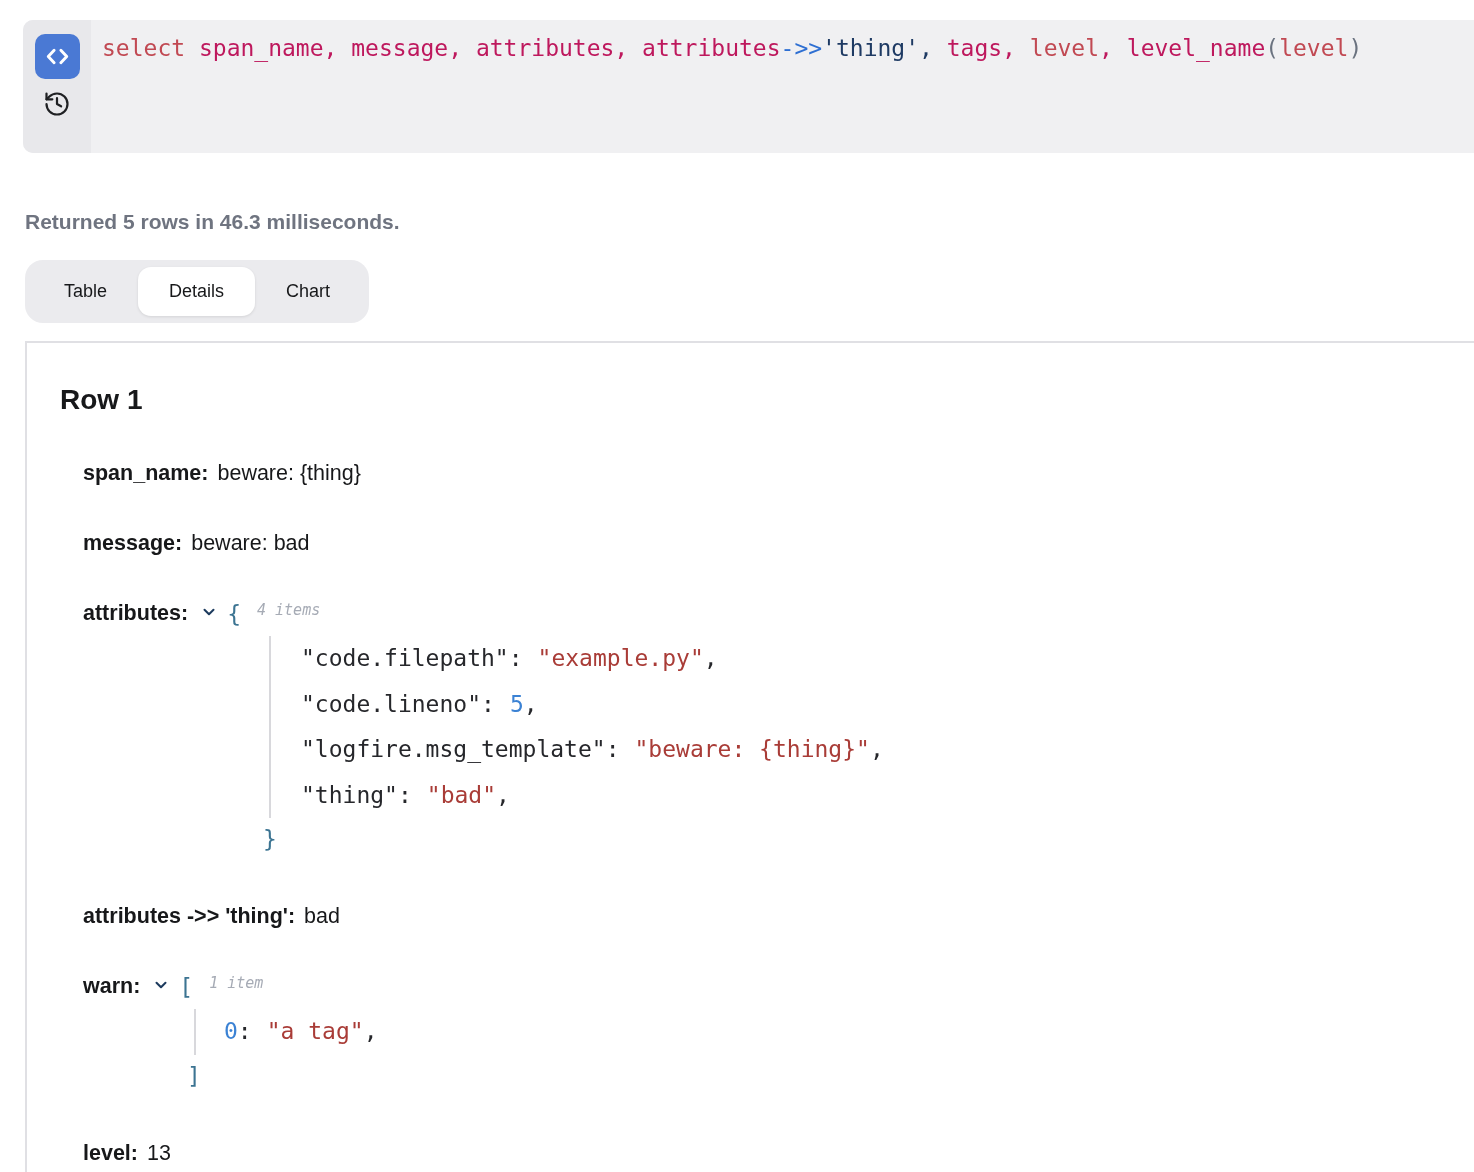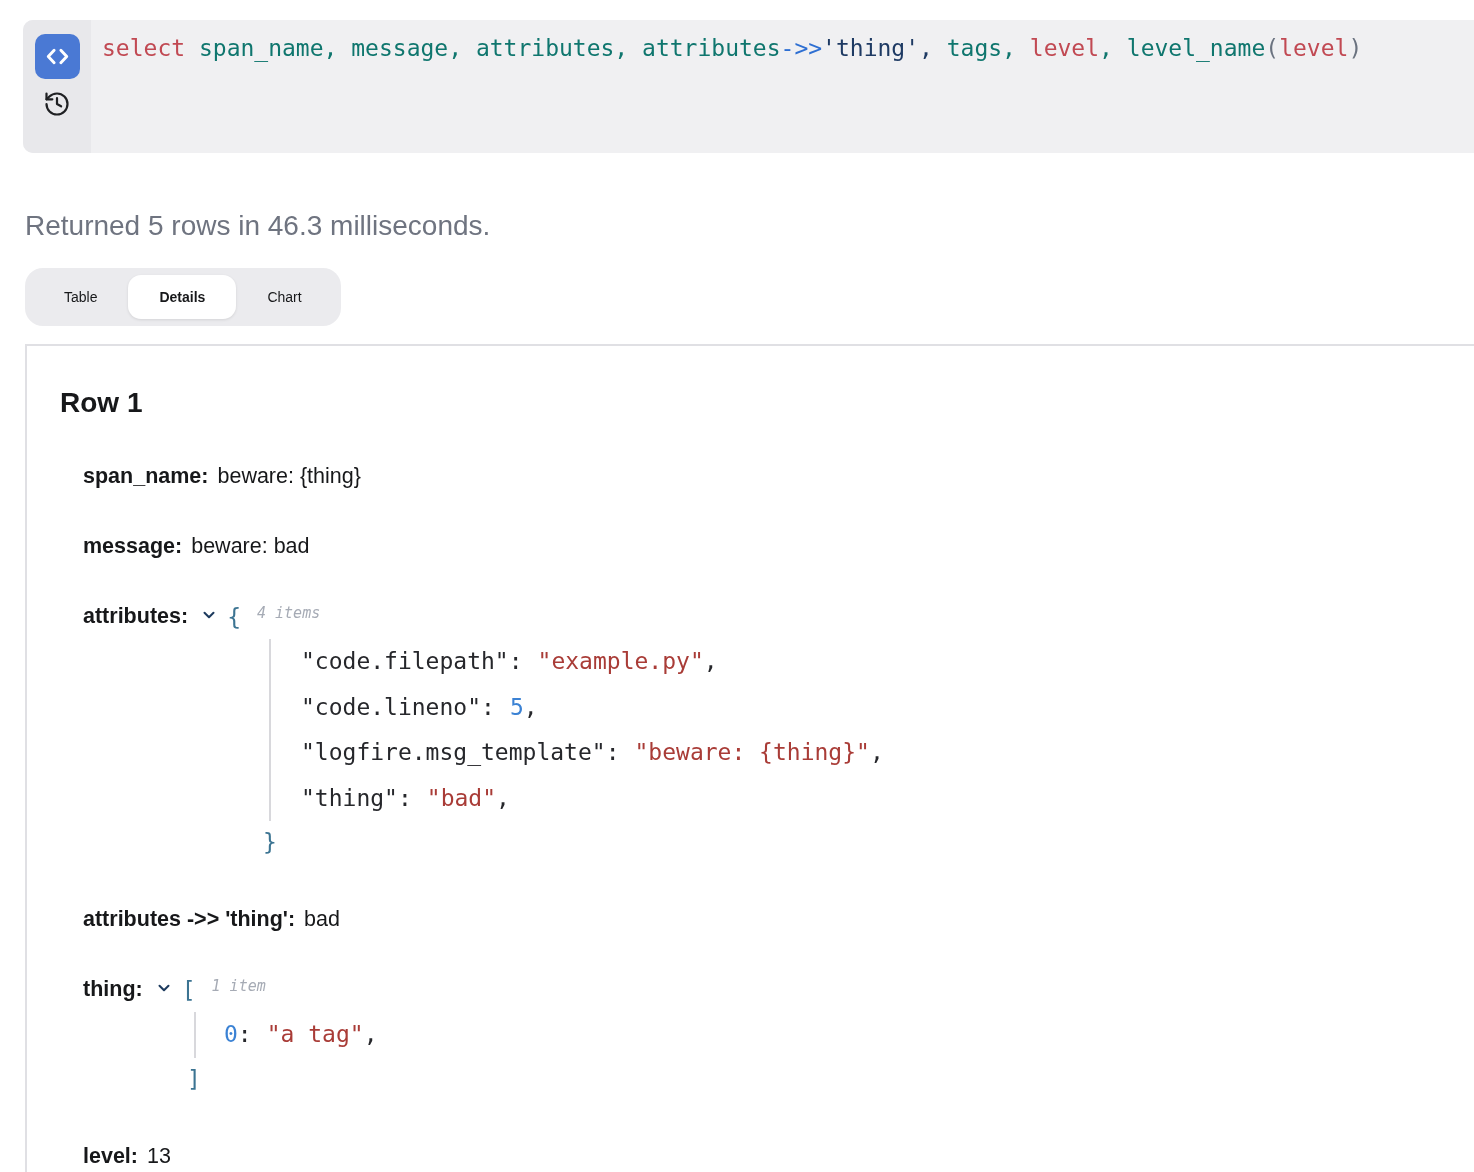--- a/index.html
+++ b/index.html
@@ -27,38 +27,38 @@
     cursor: pointer; padding: 0;
   }
   .code-btn svg { width: 27px; height: 27px; }
   .history-btn { width: 30px; height: 30px; border: none; background: transparent; padding: 0; cursor: pointer; }
   .history-btn svg { width: 28px; height: 28px; }
   .code-area {
     padding: 12px 0 0 11px; font-size: 23px; line-height: 33.5px;
   }
   .code-line { white-space: pre; }
   .tok-kw     { color: #c14953; }
-  .tok-ident  { color: #0f766e; }
+  .tok-ident  { color: #be185d; }
   .tok-op     { color: #2e6fd2; }
   .tok-strlit { color: #1e3a63; }
   .tok-paren  { color: #6b7380; }
 
   
-  .status { margin: 57px 0 0 25px; font-size: 28px; color: #6f7480; }
+  .status { margin: 57px 0 0 25px; font-size: 21px; color: #6f7480; font-weight: bold; }
   .tabs {
     display: inline-flex; align-items: center;
     margin: 26px 0 0 25px; padding: 7px 8px;
     background: #ebebee; border-radius: 18px;
   }
   .tab {
     border: none; background: transparent; cursor: pointer;
-    font-family: inherit; font-size: 14px; color: #17181a;
+    font-family: inherit; font-size: 18px; color: #17181a;
     padding: 14px 31px; border-radius: 13px;
   }
-  .tab.selected { background: #ffffff; font-weight: 700; box-shadow: 0 1px 3px rgba(0,0,0,.10); }
+  .tab.selected { background: #ffffff; font-weight: 400; box-shadow: 0 1px 3px rgba(0,0,0,.10); }
 
   
   .panel {
     margin: 18px 0 0 25px; background: #ffffff;
     border: 2px solid #e0e0e4; border-right: none;
     padding: 41px 24px 34px 33px;
   }
   .row-title { font-size: 28px; font-weight: 700; }
   .fields { margin-left: 23px; }
   .field { margin-top: 45px; font-size: 21.5px; }
@@ -158,21 +158,21 @@
       </div>
       <div class="json-close mono"><span class="jbrace">}</span></div>
     </div>
 
     <div class="field">
       <span class="field-label">attributes -&gt;&gt; 'thing':</span><span class="field-value">bad</span>
     </div>
 
     <div class="field tags-field">
       <div class="json-head">
-        <span class="field-label">thing:</span>
+        <span class="field-label">warn:</span>
         <span class="chevron">
           <svg viewBox="0 0 24 24" fill="none" stroke="#1d3b5e" stroke-width="2.7" stroke-linecap="round" stroke-linejoin="round">
               <polyline points="6 9 12 15 18 9"></polyline>
             </svg>
         </span>
         <span class="jbrace mono">[</span>
         <span class="jmeta mono">1 item</span>
       </div>
       <div class="json-children mono">
         <div class="json-row"><span class="jidx">0</span><span class="jpunct">:</span><span class="jstring">"a tag"</span><span class="jpunct">,</span></div>

